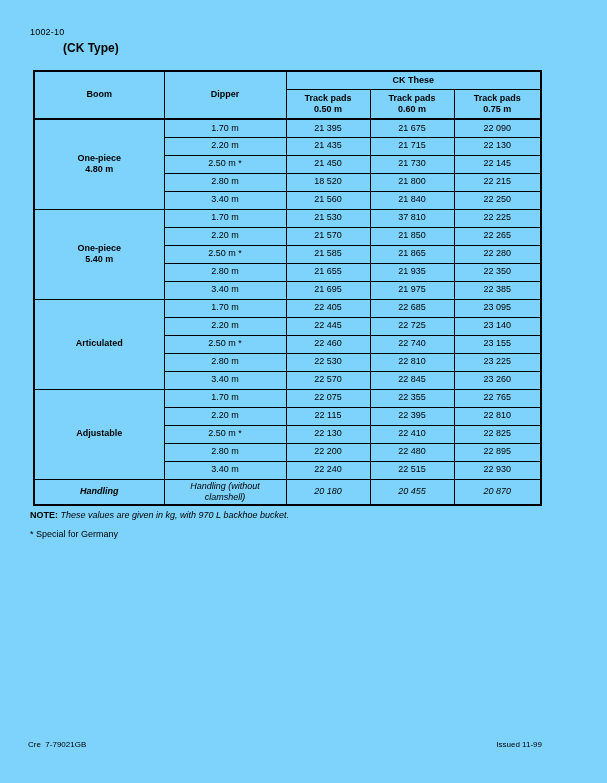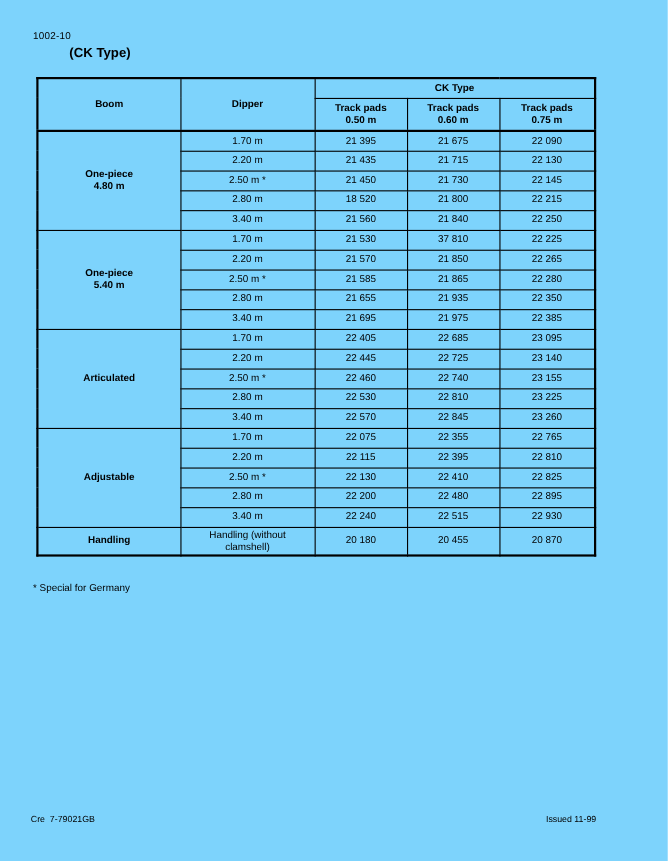--- a/index.html
+++ b/index.html
@@ -35,21 +35,21 @@
     text-align: center;
     vertical-align: middle;
     padding: 1px 2px;
     line-height: 1.25;
   }
   .spec-table thead th { font-weight: bold; }
   .spec-table thead tr.h1 { height: 18px; }
   .spec-table thead tr.h2 { height: 30px; }
   .spec-table thead { border-bottom: 2px solid #000; }
   .spec-table tbody tr { height: 18px; }
-  .spec-table tbody tr.tall { height: 17px; }
+  .spec-table tbody tr.tall { height: 17px; font-style: italic; }
   .boom-cell { font-weight: bold; white-space: pre-line; }
   .pre { white-space: pre-line; }
 
   .note {
     position: absolute; left: 30px; top: 510px;
     font-size: 9px;
   }
   .note-label { font-weight: bold; font-style: normal; }
   .note-text { font-style: italic; }
   .asterisk-note {
@@ -79,21 +79,21 @@
       <col style="width:130px">
         <col style="width:122px">
       <col style="width:84px">
         <col style="width:84px">
         <col style="width:87px">
     </colgroup>
     <thead>
       <tr class="h1">
         <th rowspan="2">Boom</th>
         <th rowspan="2">Dipper</th>
-        <th colspan="3">CK Type</th>
+        <th colspan="3">CK These</th>
       </tr>
       <tr class="h2">
         <th class="pre">Track pads
 0.50 m</th>
         <th class="pre">Track pads
 0.60 m</th>
         <th class="pre">Track pads
 0.75 m</th>
       </tr>
     </thead>
@@ -233,19 +233,20 @@
         <td class="boom-cell">Handling</td>
         <td class="pre">Handling (without
 clamshell)</td>
         <td>20 180</td>
         <td>20 455</td>
         <td>20 870</td>
       </tr>
     </tbody>
   </table>
 
+  <p class="note"><span class="note-label">NOTE:</span> <span class="note-text">These values are given in kg, with 970 L backhoe bucket.</span></p>
 
   <p class="asterisk-note">* Special for Germany</p>
 
   <div class="footer-left">Cre  7-79021GB</div>
   <div class="footer-right">Issued 11-99</div>
 
 </div>
 
 </body></html>

